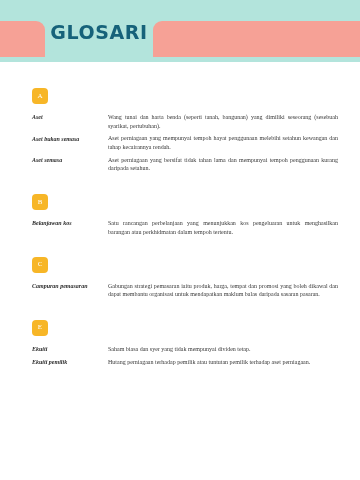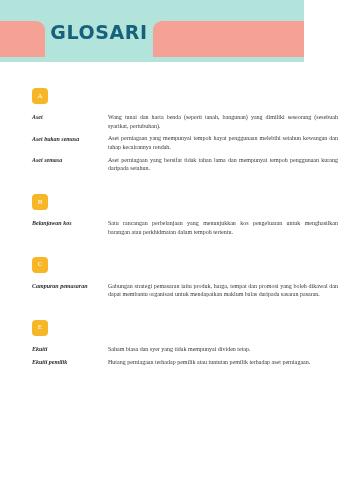--- a/index.html
+++ b/index.html
@@ -11,21 +11,21 @@
     height: 480px;
     background: #ffffff;
     font-family: "Liberation Serif", serif;
     overflow: hidden;
     position: relative;
   }
 
   
   .header {
     position: relative;
-    width: 304px;
+    width: 360px;
     height: 62px;
     background: #b3e4dc;
     overflow: hidden;
   }
   
   .header-band-right {
     position: absolute;
     left: 153px;
     top: 21px;
     width: 207px;

